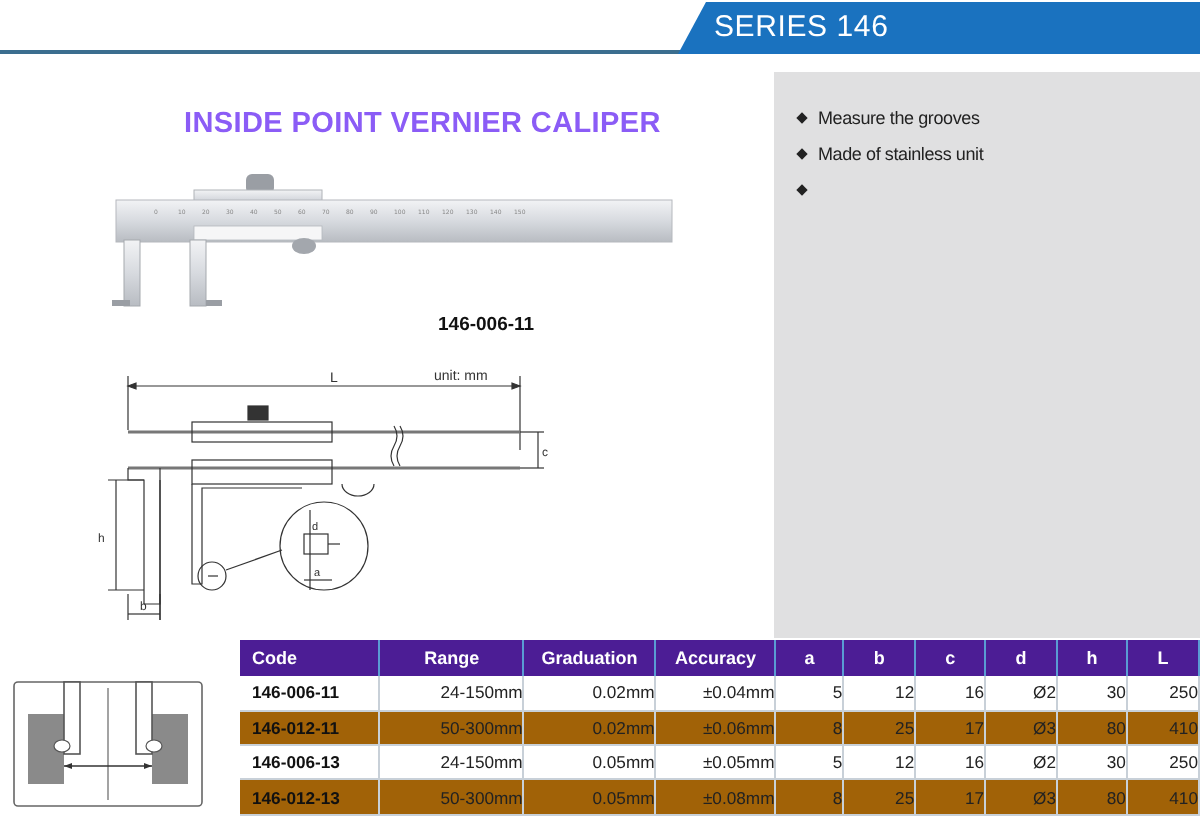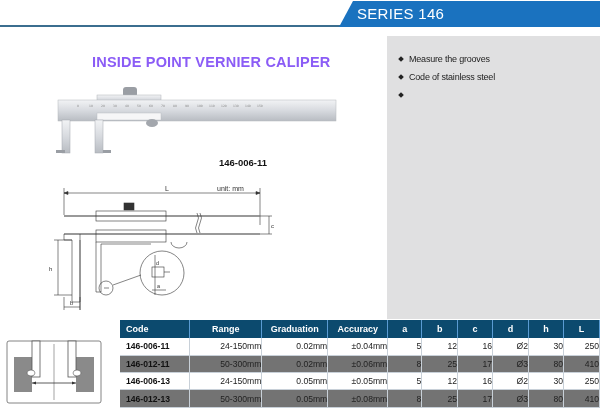--- a/index.html
+++ b/index.html
@@ -47,44 +47,44 @@
   .drawing { position: absolute; left: 40px; top: 185px; width: 240px; height: 125px; }
   .unit-label { position: absolute; left: 217px; top: 185px; font-size: 7px; color: #333; }
 
   .inset { position: absolute; left: 6px; top: 340px; width: 96px; height: 64px; }
 
   table.specs {
     position: absolute; left: 120px; top: 320px; width: 480px;
     border-collapse: collapse; font-size: 8.6px;
   }
   table.specs th {
-    background: #0c4a6e; color: #ffffff; font-weight: bold; height: 18px;
+    background: #4c1d95; color: #ffffff; font-weight: bold; height: 18px;
     border-right: 1px solid #5a9bd3; text-align: center; font-size: 9px;
   }
   table.specs th.code-h { text-align: left; padding-left: 6px; }
   table.specs td {
     height: 17.3px; text-align: right; color: #222;
     border-right: 1px solid #c8d0d8; border-bottom: 1px solid #c8d0d8;
   }
   table.specs td.code { text-align: left; padding-left: 6px; font-weight: bold; color: #111; }
-  table.specs tr.alt td { background: #737373; }
+  table.specs tr.alt td { background: #a16207; }
   table.specs tr.plain td { background: #ffffff; }
 </style>
 </head>
 <body>
 
 <div class="title">INSIDE POINT VERNIER CALIPER</div>
 <div class="title-line"></div>
 <div class="series-tab"></div>
 <div class="series-text">SERIES 146</div>
 
 <div class="feature-panel">
   <ul class="features">
     <li><span class="bullet"></span><span>Measure the grooves</span></li>
-    <li><span class="bullet"></span><span>Code of stainless steel</span></li>
+    <li><span class="bullet"></span><span>Made of stainless unit</span></li>
     <li><span class="bullet"></span></li>
   </ul>
 </div>
 
 <svg class="photo" viewBox="0 0 290 75">
   <defs>
     <linearGradient id="steel" x1="0" y1="0" x2="0" y2="1">
       <stop offset="0" stop-color="#f2f3f5"></stop>
       <stop offset="0.5" stop-color="#d7dadf"></stop>
       <stop offset="1" stop-color="#b8bcc2"></stop>

